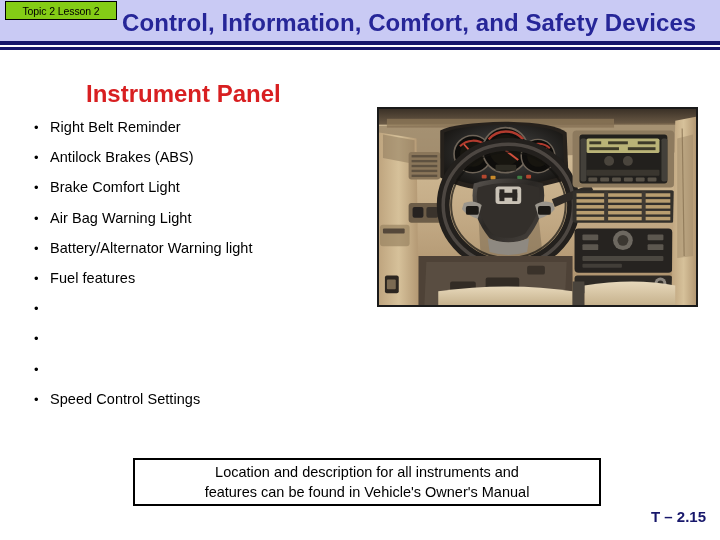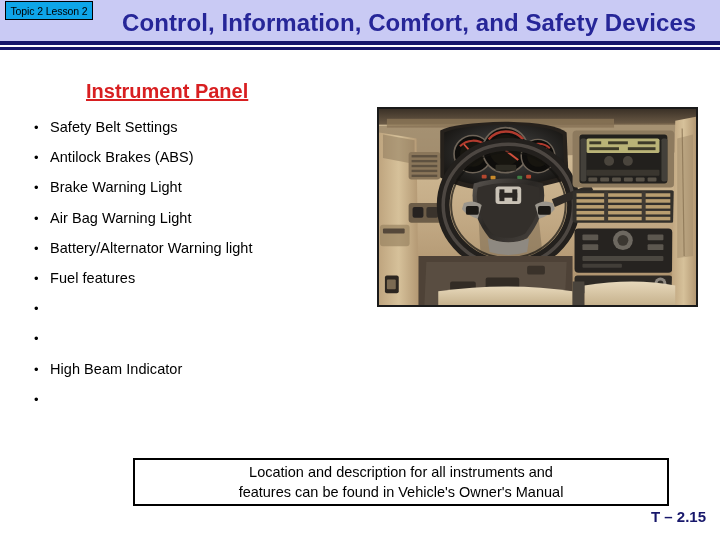--- a/index.html
+++ b/index.html
@@ -22,23 +22,23 @@
     left: 0;
     top: 0;
     width: 720px;
     height: 41px;
     background: #c9caf4;
   }
   .topic-tab {
     position: absolute;
     left: 5px;
     top: 1px;
-    width: 88px;
+    width: 112px;
     height: 19px;
-    background: #0ea5e9;
+    background: #84cc16;
     border: 1px solid #000000;
     box-sizing: border-box;
     display: flex;
     align-items: center;
     justify-content: center;
   }
   .topic-tab-label {
     font-size: 10.5px;
     color: #000000;
     letter-spacing: -0.1px;
@@ -79,24 +79,23 @@
     width: 720px;
     height: 3px;
     background: #17176b;
   }
 
   
   .subtitle {
     position: absolute;
     left: 86px;
     top: 80px;
-    font-size: 20px;
+    font-size: 24px;
     font-weight: bold;
     color: #d81f21;
-    text-decoration: underline;
     white-space: nowrap;
   }
 
   
   .bullet-list {
     position: absolute;
     left: 30px;
     top: 118px;
     width: 340px;
   }
@@ -139,21 +138,21 @@
     display: block;
     width: 100%;
     height: 100%;
   }
 
   
   .callout-box {
     position: absolute;
     left: 133px;
     top: 458px;
-    width: 536px;
+    width: 468px;
     height: 48px;
     border: 2px solid #000000;
     box-sizing: border-box;
     background: #ffffff;
     display: flex;
     flex-direction: column;
     align-items: center;
     justify-content: center;
   }
   .callout-line {
@@ -189,31 +188,31 @@
 <div class="rule-thick"></div>
 <div class="rule-gap"></div>
 <div class="rule-thin"></div>
 
 <div class="subtitle">Instrument Panel</div>
 
 <div class="bullet-list">
 
   <div class="bullet-row">
     <span class="bullet-dot">•</span>
-    <span class="bullet-text">Safety Belt Settings</span>
+    <span class="bullet-text">Right Belt Reminder</span>
   </div>
 
   <div class="bullet-row">
     <span class="bullet-dot">•</span>
     <span class="bullet-text">Antilock Brakes (ABS)</span>
   </div>
 
   <div class="bullet-row">
     <span class="bullet-dot">•</span>
-    <span class="bullet-text">Brake Warning Light</span>
+    <span class="bullet-text">Brake Comfort Light</span>
   </div>
 
   <div class="bullet-row">
     <span class="bullet-dot">•</span>
     <span class="bullet-text">Air Bag Warning Light</span>
   </div>
 
   <div class="bullet-row">
     <span class="bullet-dot">•</span>
     <span class="bullet-text">Battery/Alternator Warning light</span>
@@ -227,25 +226,25 @@
   <div class="bullet-row">
     <span class="bullet-dot">•</span>
   </div>
 
   <div class="bullet-row">
     <span class="bullet-dot">•</span>
   </div>
 
   <div class="bullet-row">
     <span class="bullet-dot">•</span>
-    <span class="bullet-text">High Beam Indicator</span>
-  </div>
-
-  <div class="bullet-row">
-    <span class="bullet-dot">•</span>
+  </div>
+
+  <div class="bullet-row">
+    <span class="bullet-dot">•</span>
+    <span class="bullet-text">Speed Control Settings</span>
   </div>
 
 </div>
 
 <div class="photo-frame">
   <svg viewBox="0 0 321 200" preserveAspectRatio="none">
     <defs>
       <linearGradient id="tanA" x1="0" y1="0" x2="0" y2="1">
         <stop offset="0%" stop-color="#d8c5a0"></stop>
         <stop offset="55%" stop-color="#c3aa85"></stop>

